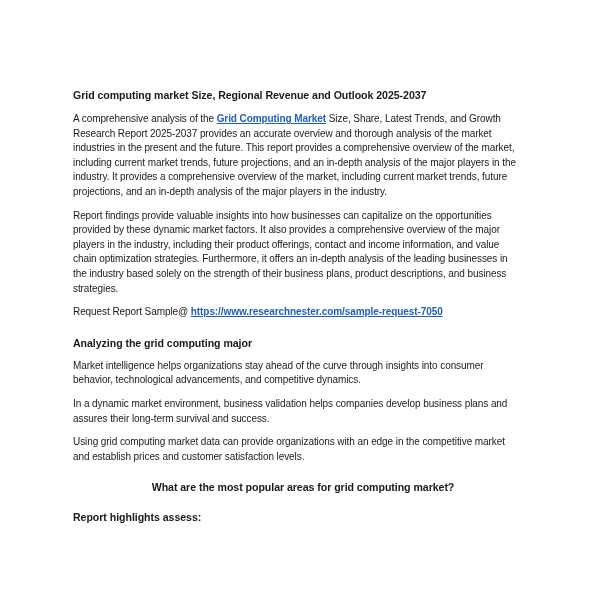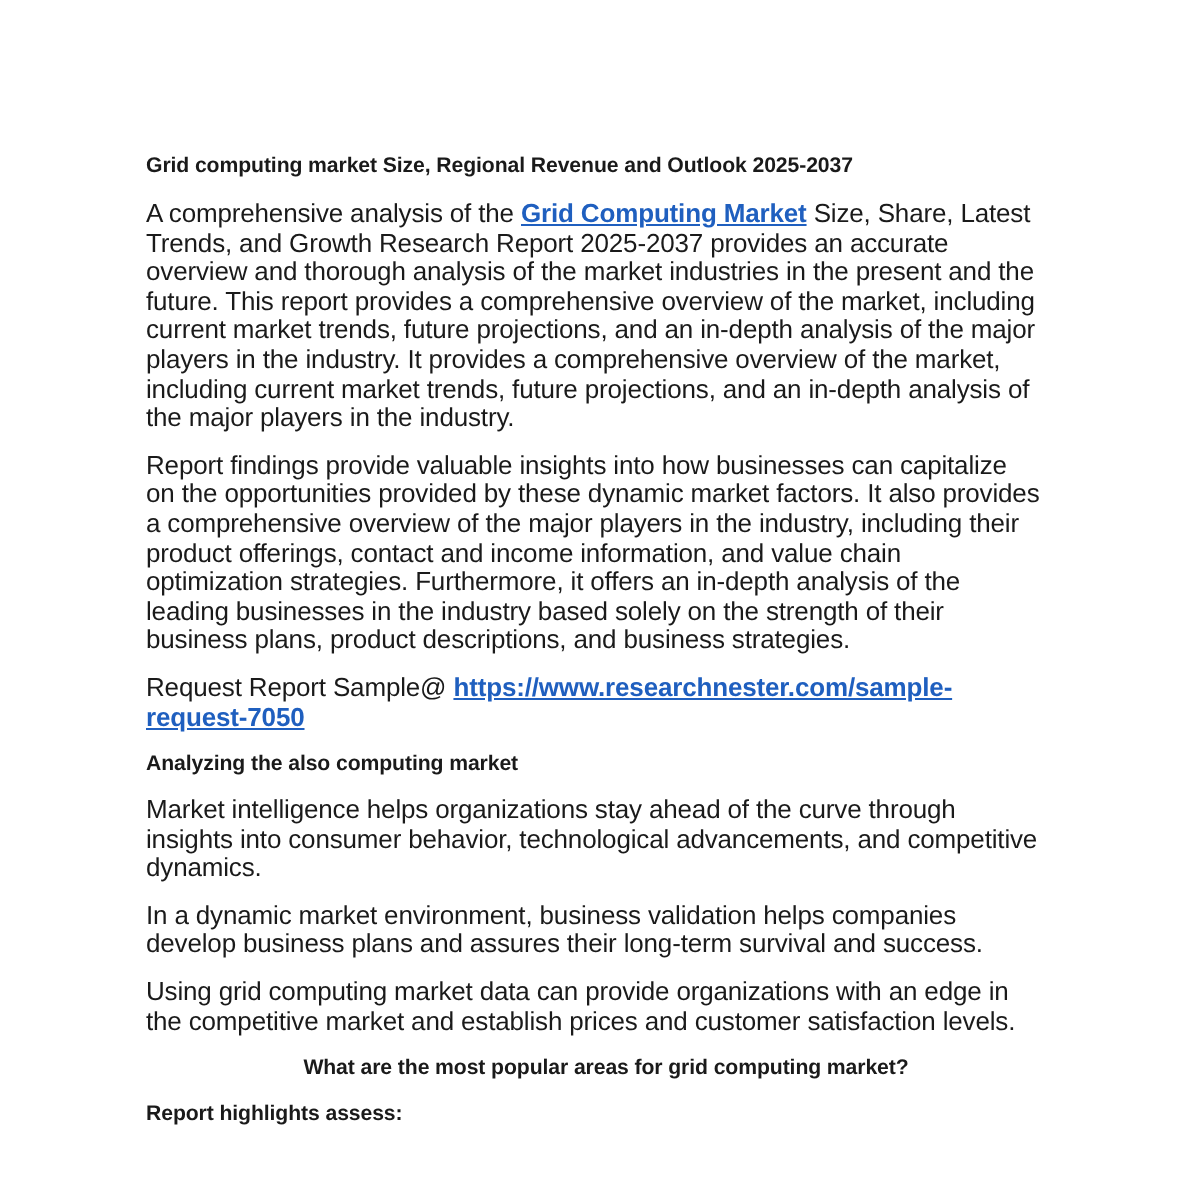--- a/index.html
+++ b/index.html
@@ -18,26 +18,26 @@
     .page {
       position: absolute;
       left: 73px;
       top: 72px;
       width: 460px;
     }
     .heading {
       font-weight: bold;
       font-size: 10.6px;
       line-height: 14px;
-      margin: 4px 0 10px 0;
+      margin: 16px 0 10px 0;
       white-space: nowrap;
       letter-spacing: -0.05px;
     }
     .para {
-      font-size: 13px;
+      font-size: 10px;
       line-height: 14.6px;
       margin: 0 12px 9px 0;
       letter-spacing: -0.08px;
     }
     .link {
       color: #1f5fbf;
       text-decoration: underline;
     }
     .link-bold {
       font-weight: bold;
@@ -53,21 +53,21 @@
 
   <div class="heading">Grid computing market Size, Regional Revenue and Outlook 2025-2037</div>
 
   <p class="para"><span>A comprehensive analysis of the </span><a class="link link-bold">Grid Computing Market</a><span> Size, Share, Latest Trends, and Growth Research Report 2025-2037 provides an accurate overview and thorough analysis of the market industries in the present and the future. This report provides a comprehensive overview of the market, including current market trends, future projections, and an in-depth analysis of the major players in the industry. It provides a comprehensive overview of the market, including current market trends, future projections, and an in-depth analysis of the major players in the industry.</span></p>
 
   <p class="para">Report findings provide valuable insights into how businesses can capitalize on the opportunities provided by these dynamic market factors. It also provides a comprehensive overview of the major players in the industry, including their product offerings, contact and income information, and value chain optimization strategies. Furthermore, it offers an in-depth analysis of the leading businesses in the industry based solely on the strength of their business plans, product descriptions, and business strategies.</p>
 
   <p class="para"><span class="label-bold">Request Report Sample@ </span><a class="link link-bold">https://www.researchnester.com/sample-request-7050</a></p>
 
 
-  <div class="heading" style="margin-bottom:9px;">Analyzing the also computing market</div>
+  <div class="heading" style="margin-bottom:9px;">Analyzing the grid computing major</div>
 
   <p class="para">Market intelligence helps organizations stay ahead of the curve through insights into consumer behavior, technological advancements, and competitive dynamics.</p>
   <p class="para">In a dynamic market environment, business validation helps companies develop business plans and assures their long-term survival and success.</p>
   <p class="para">Using grid computing market data can provide organizations with an edge in the competitive market and establish prices and customer satisfaction levels.</p>
 
   <div class="heading" style="margin-bottom:9px;text-align:center;">What are the most popular areas for grid computing market?</div>
 
   <div class="heading">Report highlights assess:</div>
 
 </div>

